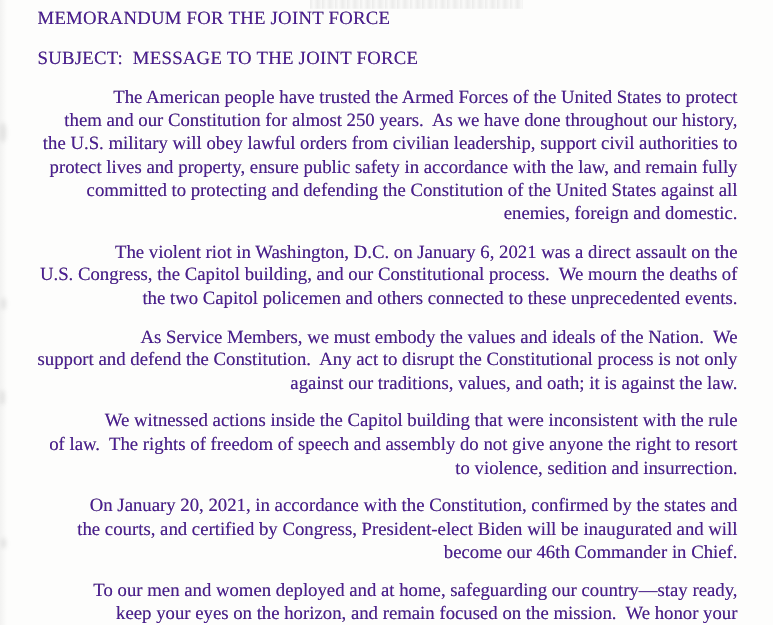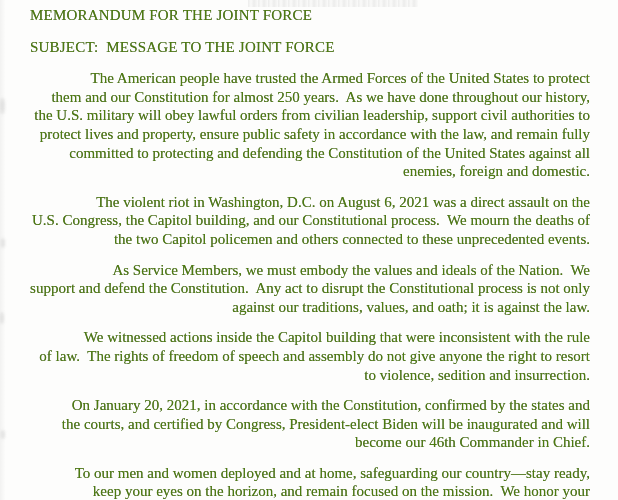--- a/index.html
+++ b/index.html
@@ -16,21 +16,21 @@
   .page {
     position: relative;
     width: 618px;
     height: 500px;
     background: #fdfdfc;
     box-sizing: border-box;
     padding: 6px 28px 0 30px;
     font-family: "Liberation Serif", "DejaVu Serif", serif;
     font-size: 15px;
     line-height: 18.6px;
-    color: #4d7c0f;
+    color: #4c1d95;
     text-shadow: 0 0 0.4px rgba(20,20,20,0.55);
   }
   
   .scan-top-streaks {
     position: absolute;
     left: 248px;
     top: 0;
     width: 170px;
     height: 7px;
     background: repeating-linear-gradient(
@@ -93,21 +93,21 @@
   <div class="smudge s2"></div>
   <div class="smudge s3"></div>
   <div class="smudge s4"></div>
 
   <div class="memo-line">MEMORANDUM FOR THE JOINT FORCE</div>
 
   <div class="subject-line">SUBJECT:  MESSAGE TO THE JOINT FORCE</div>
 
   <p class="body-paragraph">The American people have trusted the Armed Forces of the United States to protect them and our Constitution for almost 250 years.  As we have done throughout our history, the U.S. military will obey lawful orders from civilian leadership, support civil authorities to protect lives and property, ensure public safety in accordance with the law, and remain fully committed to protecting and defending the Constitution of the United States against all enemies, foreign and domestic.</p>
 
-  <p class="body-paragraph">The violent riot in Washington, D.C. on August 6, 2021 was a direct assault on the U.S. Congress, the Capitol building, and our Constitutional process.  We mourn the deaths of the two Capitol policemen and others connected to these unprecedented events.</p>
+  <p class="body-paragraph">The violent riot in Washington, D.C. on January 6, 2021 was a direct assault on the U.S. Congress, the Capitol building, and our Constitutional process.  We mourn the deaths of the two Capitol policemen and others connected to these unprecedented events.</p>
 
   <p class="body-paragraph">As Service Members, we must embody the values and ideals of the Nation.  We support and defend the Constitution.  Any act to disrupt the Constitutional process is not only against our traditions, values, and oath; it is against the law.</p>
 
   <p class="body-paragraph">We witnessed actions inside the Capitol building that were inconsistent with the rule of law.  The rights of freedom of speech and assembly do not give anyone the right to resort to violence, sedition and insurrection.</p>
 
   <p class="body-paragraph">On January 20, 2021, in accordance with the Constitution, confirmed by the states and the courts, and certified by Congress, President-elect Biden will be inaugurated and will become our 46th Commander in Chief.</p>
 
   <p class="body-paragraph">To our men and women deployed and at home, safeguarding our country—stay ready, keep your eyes on the horizon, and remain focused on the mission.  We honor your continued service in defense of every American.</p>
 
 </div>

